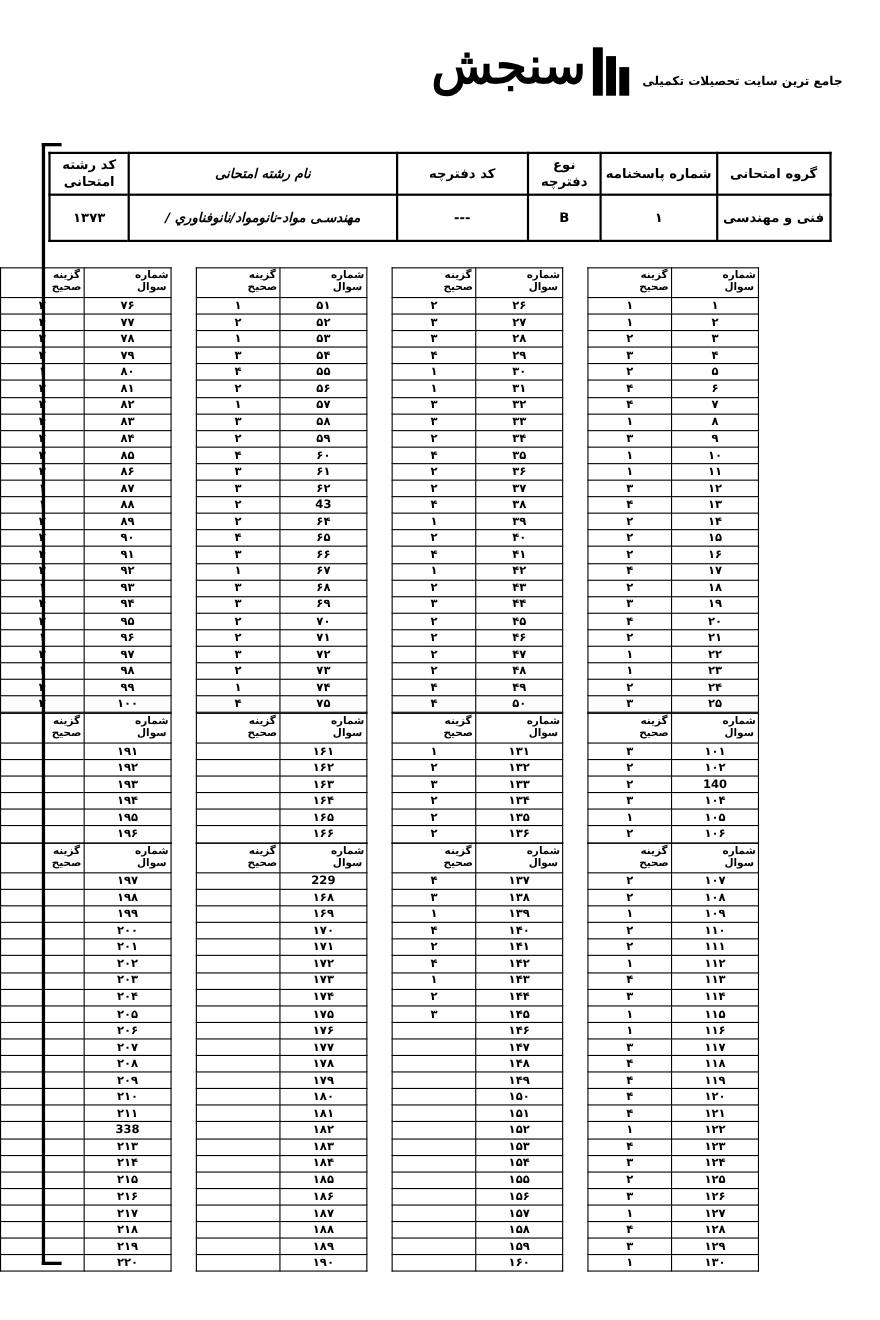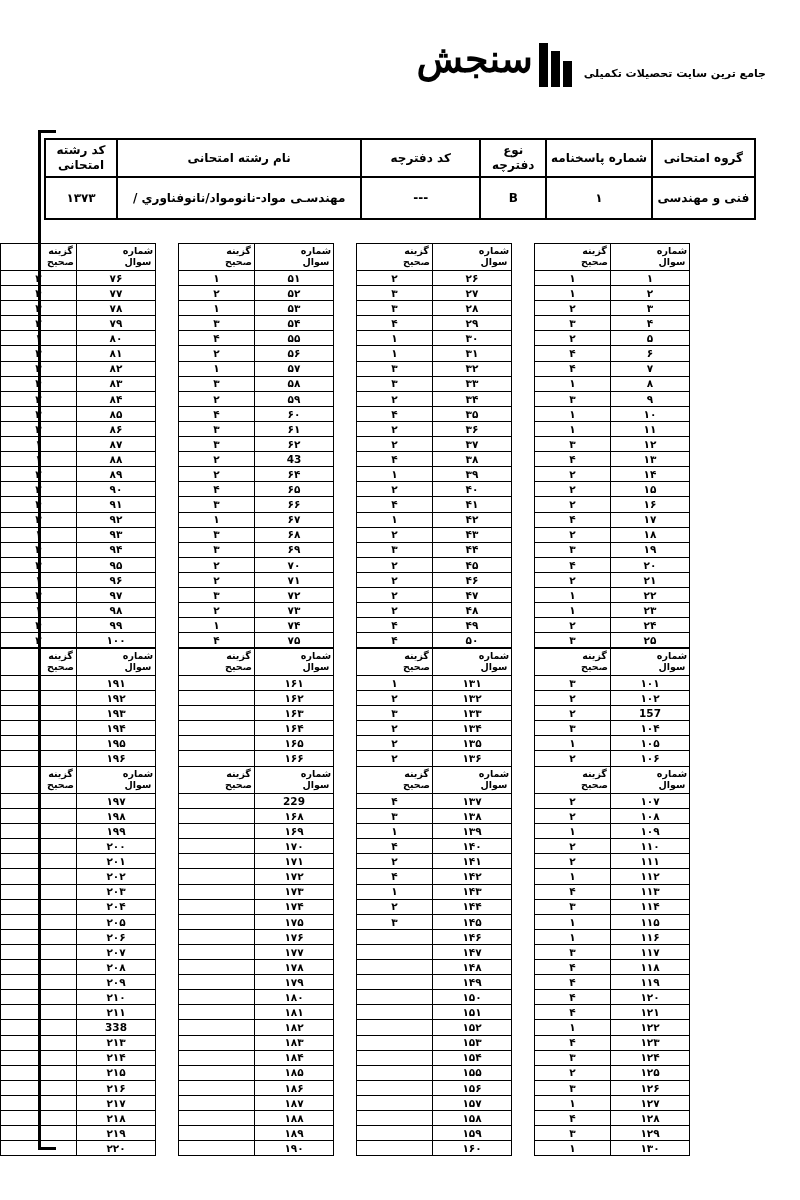--- a/index.html
+++ b/index.html
@@ -29,21 +29,21 @@
     direction: rtl;
   }
   .logo-wrap {
     display: flex;
     flex-direction: row;
     align-items: center;
     gap: 6px;
   }
   .logo-word {
     font-family: Liberation Sans, sans-serif;
-    font-size: 38px;
+    font-size: 46px;
     font-weight: bold;
     letter-spacing: -2px;
     line-height: 1;
     position: relative;
     top: -4px;
   }
   .logo-bars {
     display: inline-flex;
     align-items: flex-end;
     gap: 3px;
@@ -113,21 +113,21 @@
   .info-table td, .info-table th {
     border: 2px solid #000;
     text-align: center;
     font-size: 12px;
     font-weight: bold;
     padding: 3px 2px;
     line-height: 1.25;
   }
   .info-table .vrow td { height: 34px; font-size: 12px; }
   .c-code   { width: 68px; }
-  .c-name   { width: 256px; }
+  .c-name   { width: 256px; font-style: italic; }
   .c-book   { width: 120px; }
   .c-type   { width: 62px; }
   .c-sheet  { width: 104px; }
   .c-group  { width: 102px; }
 
   
   .ans-block {
     position: absolute;
     direction: rtl;
     display: flex;
@@ -654,21 +654,21 @@
       <tbody>
         <tr>
           <td>۱۰۱</td>
           <td>۳</td>
         </tr>
         <tr>
           <td>۱۰۲</td>
           <td>۲</td>
         </tr>
         <tr>
-          <td>157</td>
+          <td>140</td>
           <td>۲</td>
         </tr>
         <tr>
           <td>۱۰۴</td>
           <td>۳</td>
         </tr>
         <tr>
           <td>۱۰۵</td>
           <td>۱</td>
         </tr>

